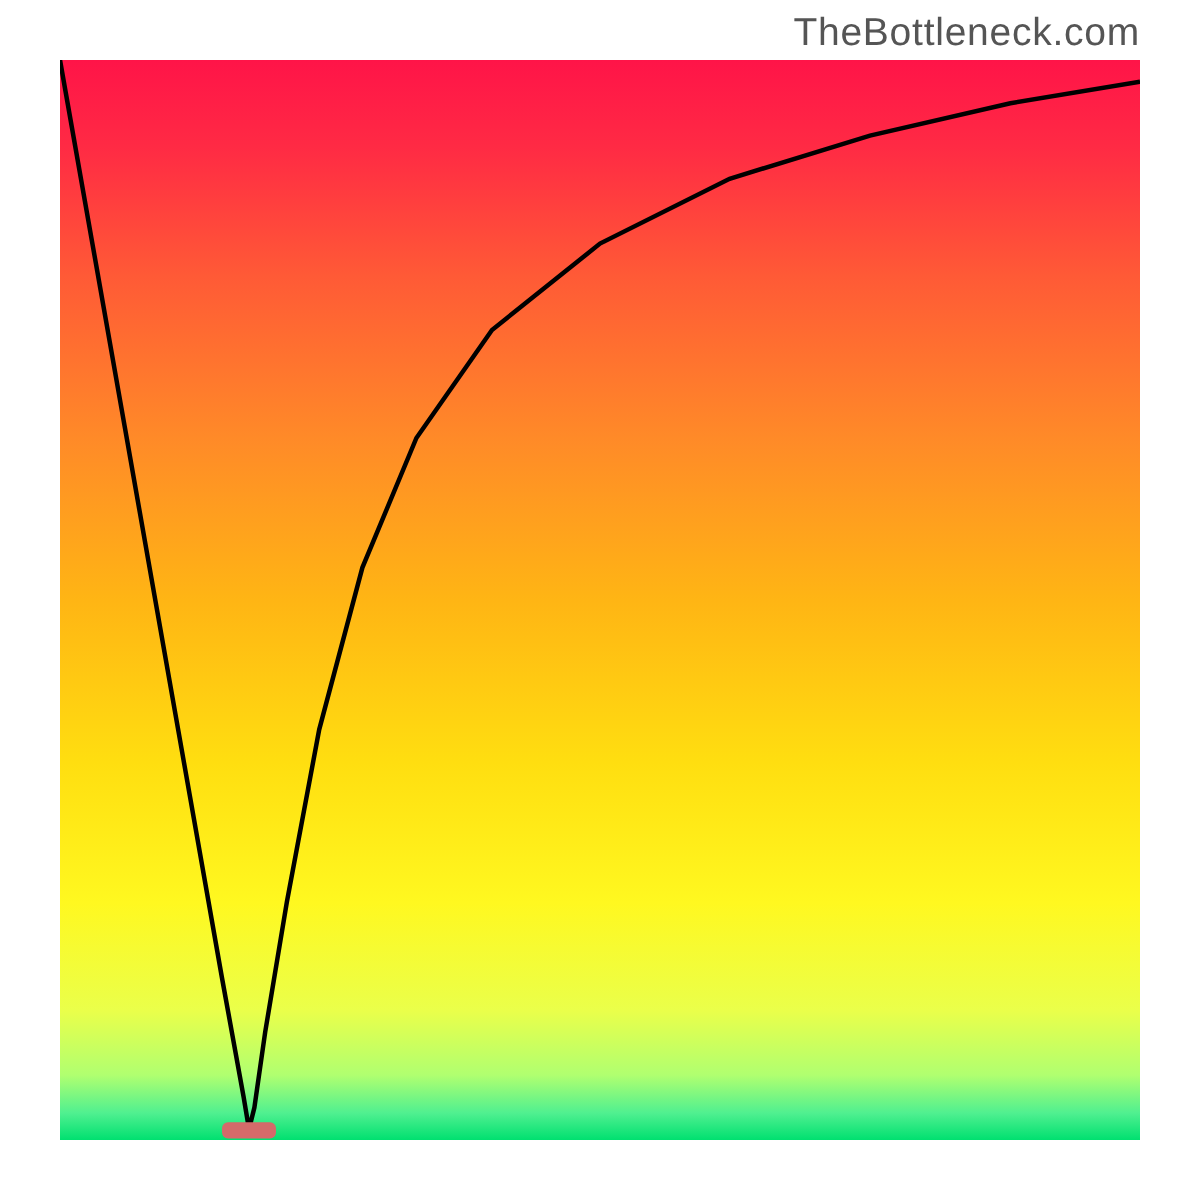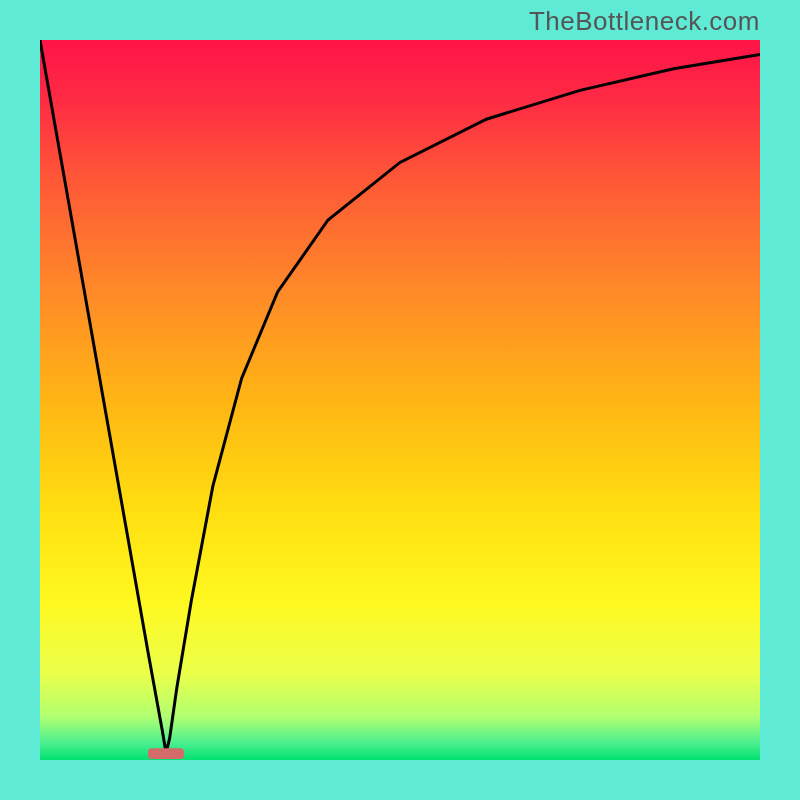--- a/index.html
+++ b/index.html
@@ -10,21 +10,21 @@
     overflow: hidden;
     background: #000;
     font-family: Arial, Helvetica, sans-serif;
   }
   .frame {
     position: absolute;
     left: 0;
     top: 0;
     width: 800px;
     height: 800px;
-    background: #5eead4;
+    background: #ffffff;
   }
   .plot-area {
     position: absolute;
     left: 40px;
     top: 40px;
     width: 720px;
     height: 720px;
   }
   .watermark {
     position: absolute;

